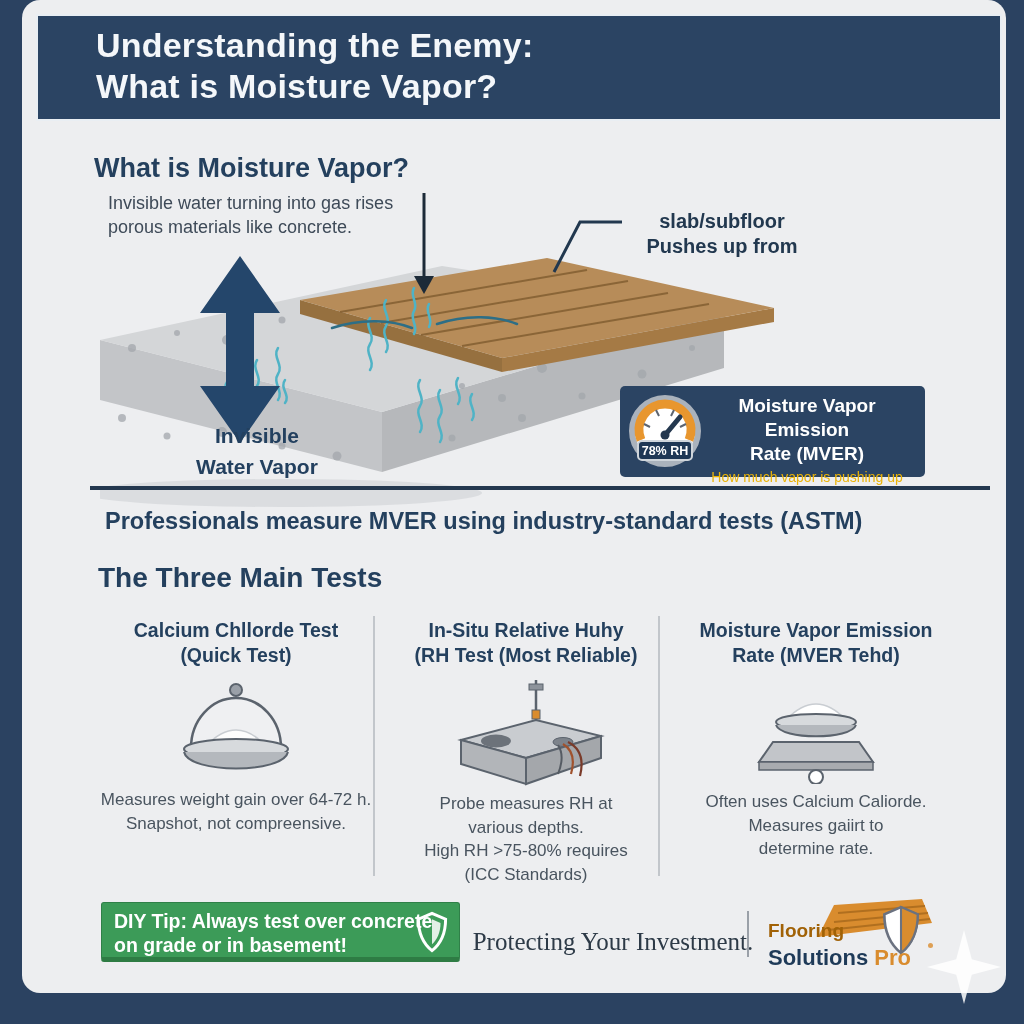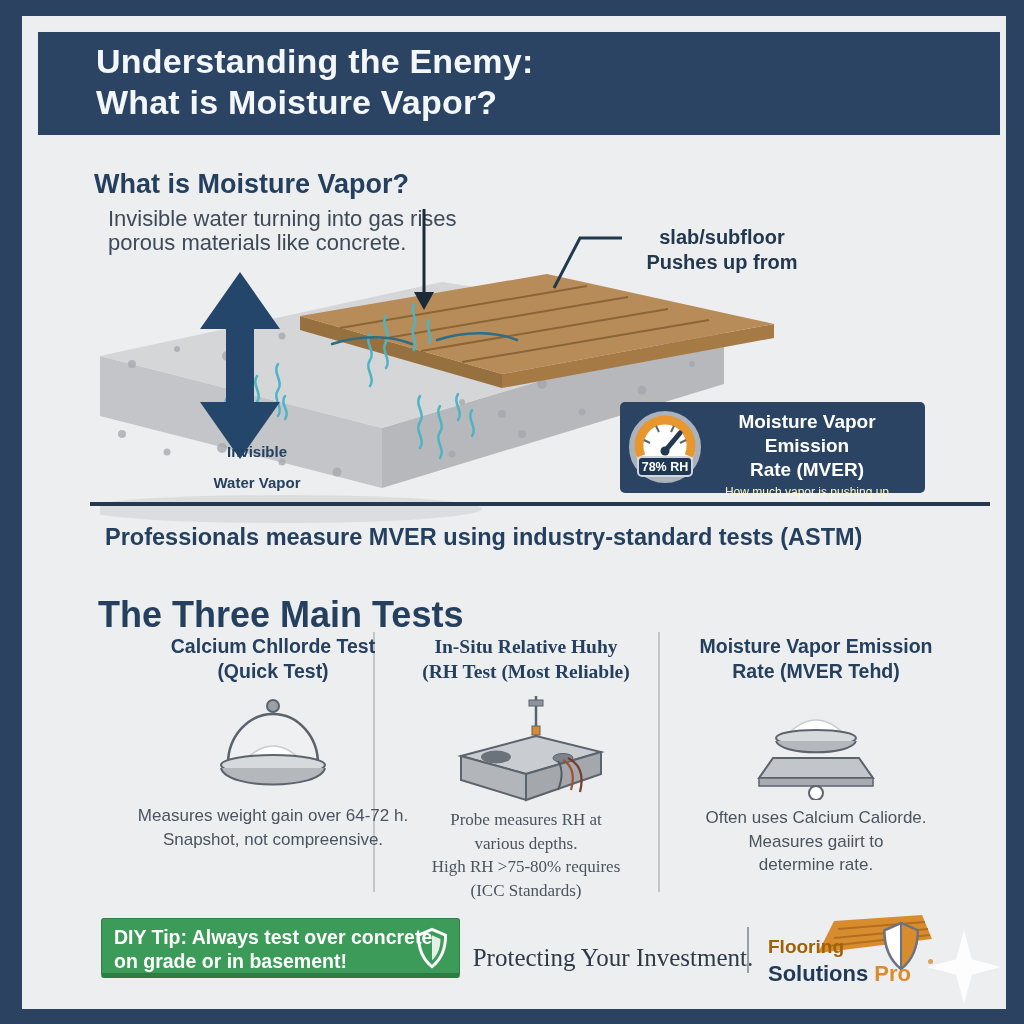--- a/index.html
+++ b/index.html
@@ -5,64 +5,65 @@
   * { margin:0; padding:0; box-sizing:border-box; }
   html,body { width:1024px; height:1024px; }
   body {
     position:relative; overflow:hidden;
     font-family:"Liberation Sans", sans-serif;
     background:#2b4261;
   }
   .abs { position:absolute; }
   
   #canvas {
-    left:22px; top:16px; width:984px; height:993px;
+    left:22px; top:0; width:984px; height:993px;
     background:#edeef0;
+    border-radius:18px;
   }
   
   #header-band {
     left:14px; top:14px; width:966px; height:107px;
     background:#2b4463; border:2px solid #e9eef3;
   }
   #header-band .title {
     position:absolute; left:58px; top:9px;
     color:#f4f7fa; font-size:34px; font-weight:bold; line-height:41px;
     letter-spacing:.2px;
   }
   
   .h2 { color:#24405e; font-weight:bold; }
   #intro-heading { left:72px; top:153px; font-size:27px; }
-  #intro-body { left:86px; top:191px; font-size:22px; line-height:24px; color:#3e4a58; }
+  #intro-body { left:86px; top:191px; font-size:18px; line-height:24px; color:#3e4a58; }
   #callout-label { left:600px; top:209px; width:200px; text-align:center;
     color:#22384f; font-size:20px; font-weight:bold; line-height:25px; }
   #vapor-label { left:140px; top:420px; width:190px; text-align:center;
-    color:#23405f; font-size:15px; font-weight:bold; line-height:31px; }
+    color:#23405f; font-size:21px; font-weight:bold; line-height:31px; }
   
   #slab-diagram { left:78px; top:178px; }
   
   #mver-card {
     left:598px; top:386px; width:305px; height:91px;
     background:#2b4463; border-radius:5px;
   }
   #mver-card .txt { position:absolute; left:78px; top:8px; width:218px; text-align:center; }
   #mver-card .t1 { color:#ffffff; font-size:19px; font-weight:bold; line-height:24px; }
-  #mver-card .t2 { color:#fef9c3; font-size:12px; margin-top:3px; }
+  #mver-card .t2 { color:#eab308; font-size:14px; margin-top:3px; }
   #gauge { position:absolute; left:8px; top:8px; }
   
   #divider { left:68px; top:486px; width:900px; height:4px; background:#24384f; }
   #standards-note { left:83px; top:508px; font-size:23.5px; }
-  #tests-heading { left:76px; top:562px; font-size:36px;margin-top:16px; }
+  #tests-heading { left:76px; top:562px; font-size:28px; }
   
   .col-sep { width:2px; background:#c2c6cb; top:616px; height:260px; }
   .test-col { top:618px; text-align:center; }
   .test-title { color:#24405e; font-size:19.5px; font-weight:bold; line-height:25px; }
   .test-body { color:#49545f; font-size:17px; line-height:23.5px; }
   .test-icon { display:block; margin:10px auto 6px auto; }
-  #col-1 { left:78px;  width:272px;margin-left:37px; }
-  #col-2 { left:368px; width:272px;font-family:Liberation Serif, serif; }
+  #col-1 { left:78px;  width:272px; }
+  #col-2 { left:368px; width:272px; }
   #col-3 { left:646px; width:296px; }
   
   #tip-box {
     left:79px; top:902px; width:359px; height:60px;
     background:#3c9b58; border:1px solid #2f8048; border-bottom:5px solid #2e7c44;
     border-radius:3px;
   }
   #tip-box .tip-text { position:absolute; left:12px; top:6px;
     color:#ffffff; font-size:19.5px; font-weight:bold; line-height:24px; }
   #tip-shield { position:absolute; right:10px; top:8px; }

